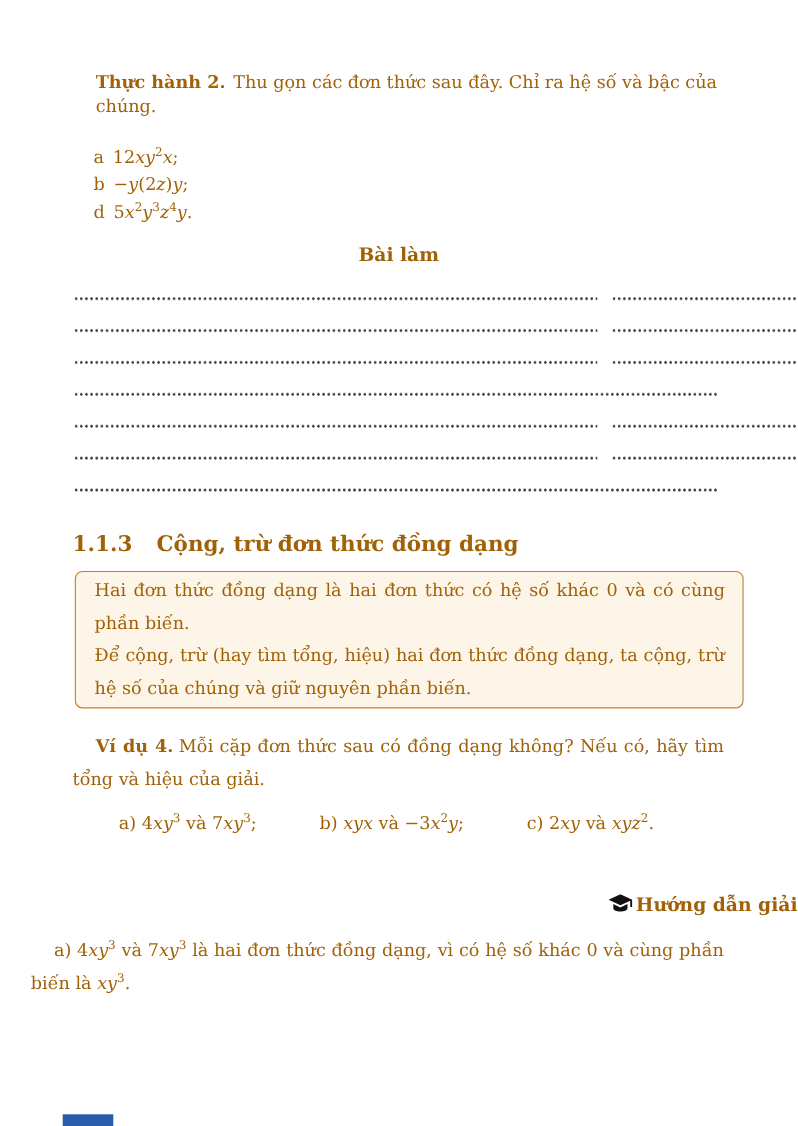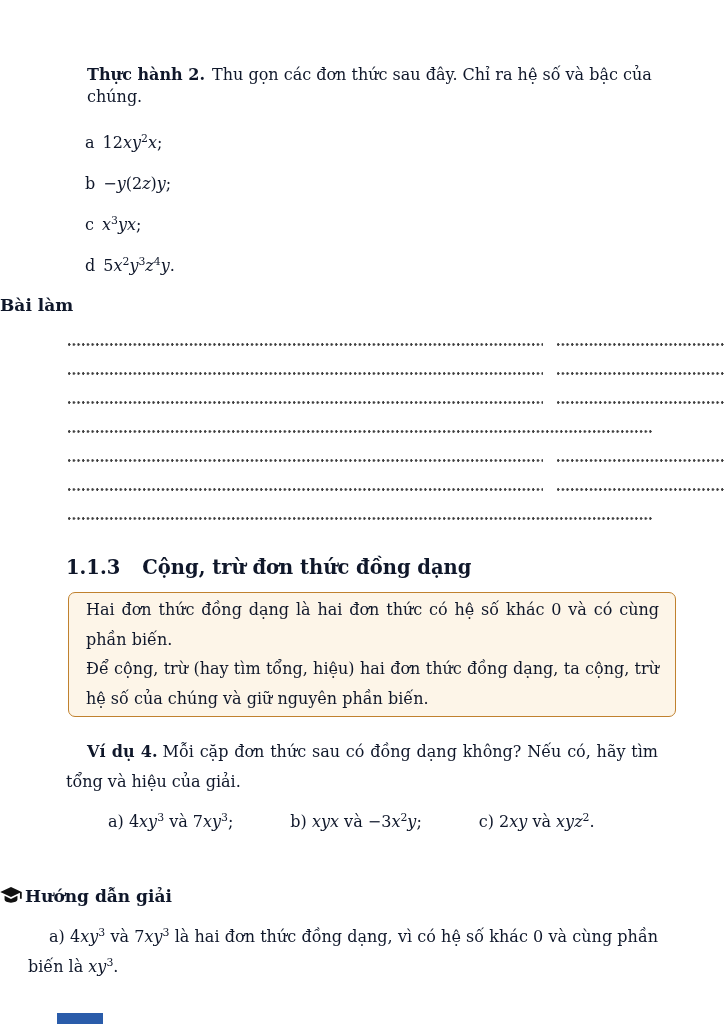--- a/index.html
+++ b/index.html
@@ -1,37 +1,37 @@
 <!DOCTYPE html>
 <html><head>
 <meta charset="utf-8">
 <style>
   html,body{margin:0;padding:0;background:#ffffff;}
   .page{
     position:relative;
     width:725px;height:1024px;
     margin:0 auto;
     background:#ffffff;
-    color:#0f172a;
+    color:#a16207;
     font-family:"DejaVu Serif","Liberation Serif",serif;
     font-size:16px;
     overflow:hidden;
   }
   
   .exercise-title{margin:64px 67px 0 87px;line-height:22px;}
   .exercise-label{font-weight:bold;margin-right:7px;}
   
   .item{margin-left:85px;line-height:22px;}
   .item.first{margin-top:24px;}
-  .item + .item{margin-top:19px;}
+  .item + .item{margin-top:3px;}
   .item-label{margin-right:8px;}
   .math i{font-style:italic;}
   .math sup{font-size:68%;line-height:0;}
   
-  .work-heading{margin-top:17px;font-weight:bold;font-size:17px;line-height:22px;}
+  .work-heading{margin-top:17px;text-align:center;font-weight:bold;font-size:17px;line-height:22px;}
   
   .answer-lines{margin:27px 0 0 68px;}
   .dotrow{display:flex;align-items:center;height:3px;margin-bottom:26px;}
   .dotseg{
     height:3px;
     background-image:radial-gradient(circle at 1.2px 1.5px,#3c3c3c 1.05px,transparent 1.45px);
     background-size:4.7px 3px;
     background-repeat:repeat-x;
   }
   .seg-a{width:475px;}
@@ -52,37 +52,36 @@
     text-align:justify;
   }
   
   .para{margin:20px 67px 0 66px;line-height:30px;text-align:justify;text-indent:21px;}
   .example-label{font-weight:bold;margin-right:5px;}
   
   .options-row{margin:14px 0 0 108px;line-height:22px;display:flex;}
   .option{white-space:nowrap;}
   .option + .option{margin-left:57px;}
   
-  .guide-heading{margin-top:50px;text-align:left;font-weight:bold;font-size:17px;line-height:26px;}
+  .guide-heading{margin-top:50px;text-align:right;font-weight:bold;font-size:17px;line-height:26px;}
   .cap-icon{display:inline-block;vertical-align:-2px;margin-right:3px;}
   
   .solution{margin-top:11px;margin-left:28px;}
   
   .footer-accent{position:absolute;left:57px;bottom:0;width:46px;height:11px;background:#2a5caa;}
 </style>
 </head>
 <body>
 
 <div class="page">
 
   <p class="exercise-title"><span class="exercise-label">Thực hành 2.</span><span>Thu gọn các đơn thức sau đây. Chỉ ra hệ số và bậc của chúng.</span></p>
 
   <div class="item first"><span class="item-label">a</span><span class="math">12<i>xy</i><sup>2</sup><i>x</i>;</span></div>
   <div class="item"><span class="item-label">b</span><span class="math">−<i>y</i>(2<i>z</i>)<i>y</i>;</span></div>
-  <div class="item"><span class="item-label">c</span><span class="math"><i>x</i><sup>3</sup><i>yx</i>;</span></div>
   <div class="item"><span class="item-label">d</span><span class="math">5<i>x</i><sup>2</sup><i>y</i><sup>3</sup><i>z</i><sup>4</sup><i>y</i>.</span></div>
 
   <div class="work-heading">Bài làm</div>
 
   <div class="answer-lines">
     <div class="dotrow">
         <span class="dotseg seg-a"></span>
         <span class="seg-gap"></span>
         <span class="dotseg seg-b"></span>
       </div>

